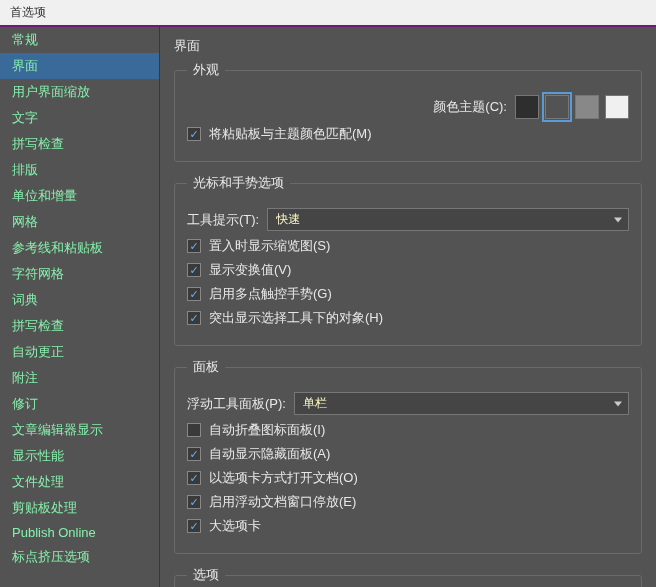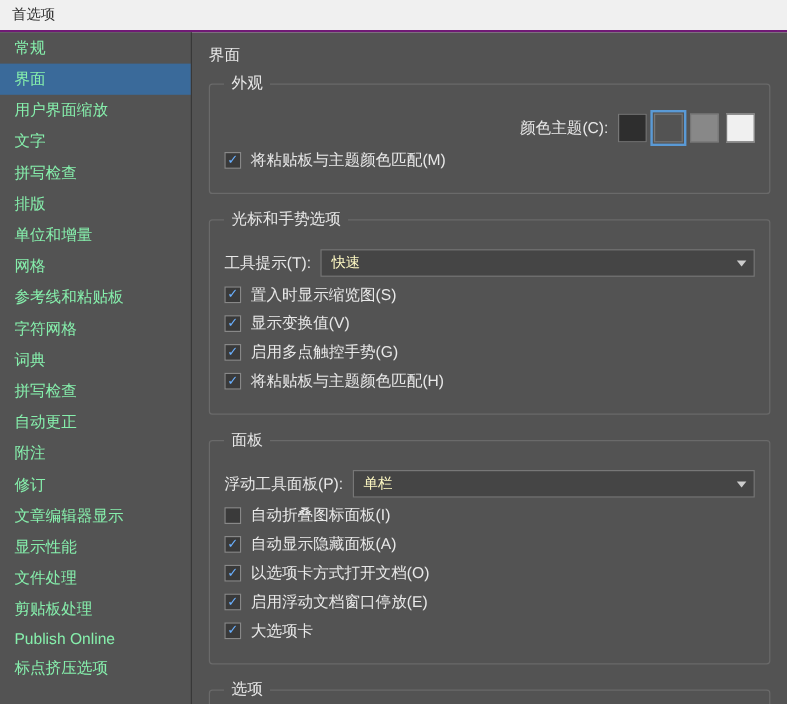--- a/index.html
+++ b/index.html
@@ -92,21 +92,21 @@
           <div class="row">
             <span class="cb checked"></span>
             <span>显示变换值(V)</span>
           </div>
           <div class="row">
             <span class="cb checked"></span>
             <span>启用多点触控手势(G)</span>
           </div>
           <div class="row">
             <span class="cb checked"></span>
-            <span>将粘贴板与主题颜色匹配(H)</span>
+            <span>突出显示选择工具下的对象(H)</span>
           </div>
         </div>
     </fieldset>
 
     <fieldset>
       <legend>面板</legend>
       <div class="row" style="justify-content:center;">
         <span>浮动工具面板(P):</span>
         <div class="select wide">
           <span>单栏</span>

